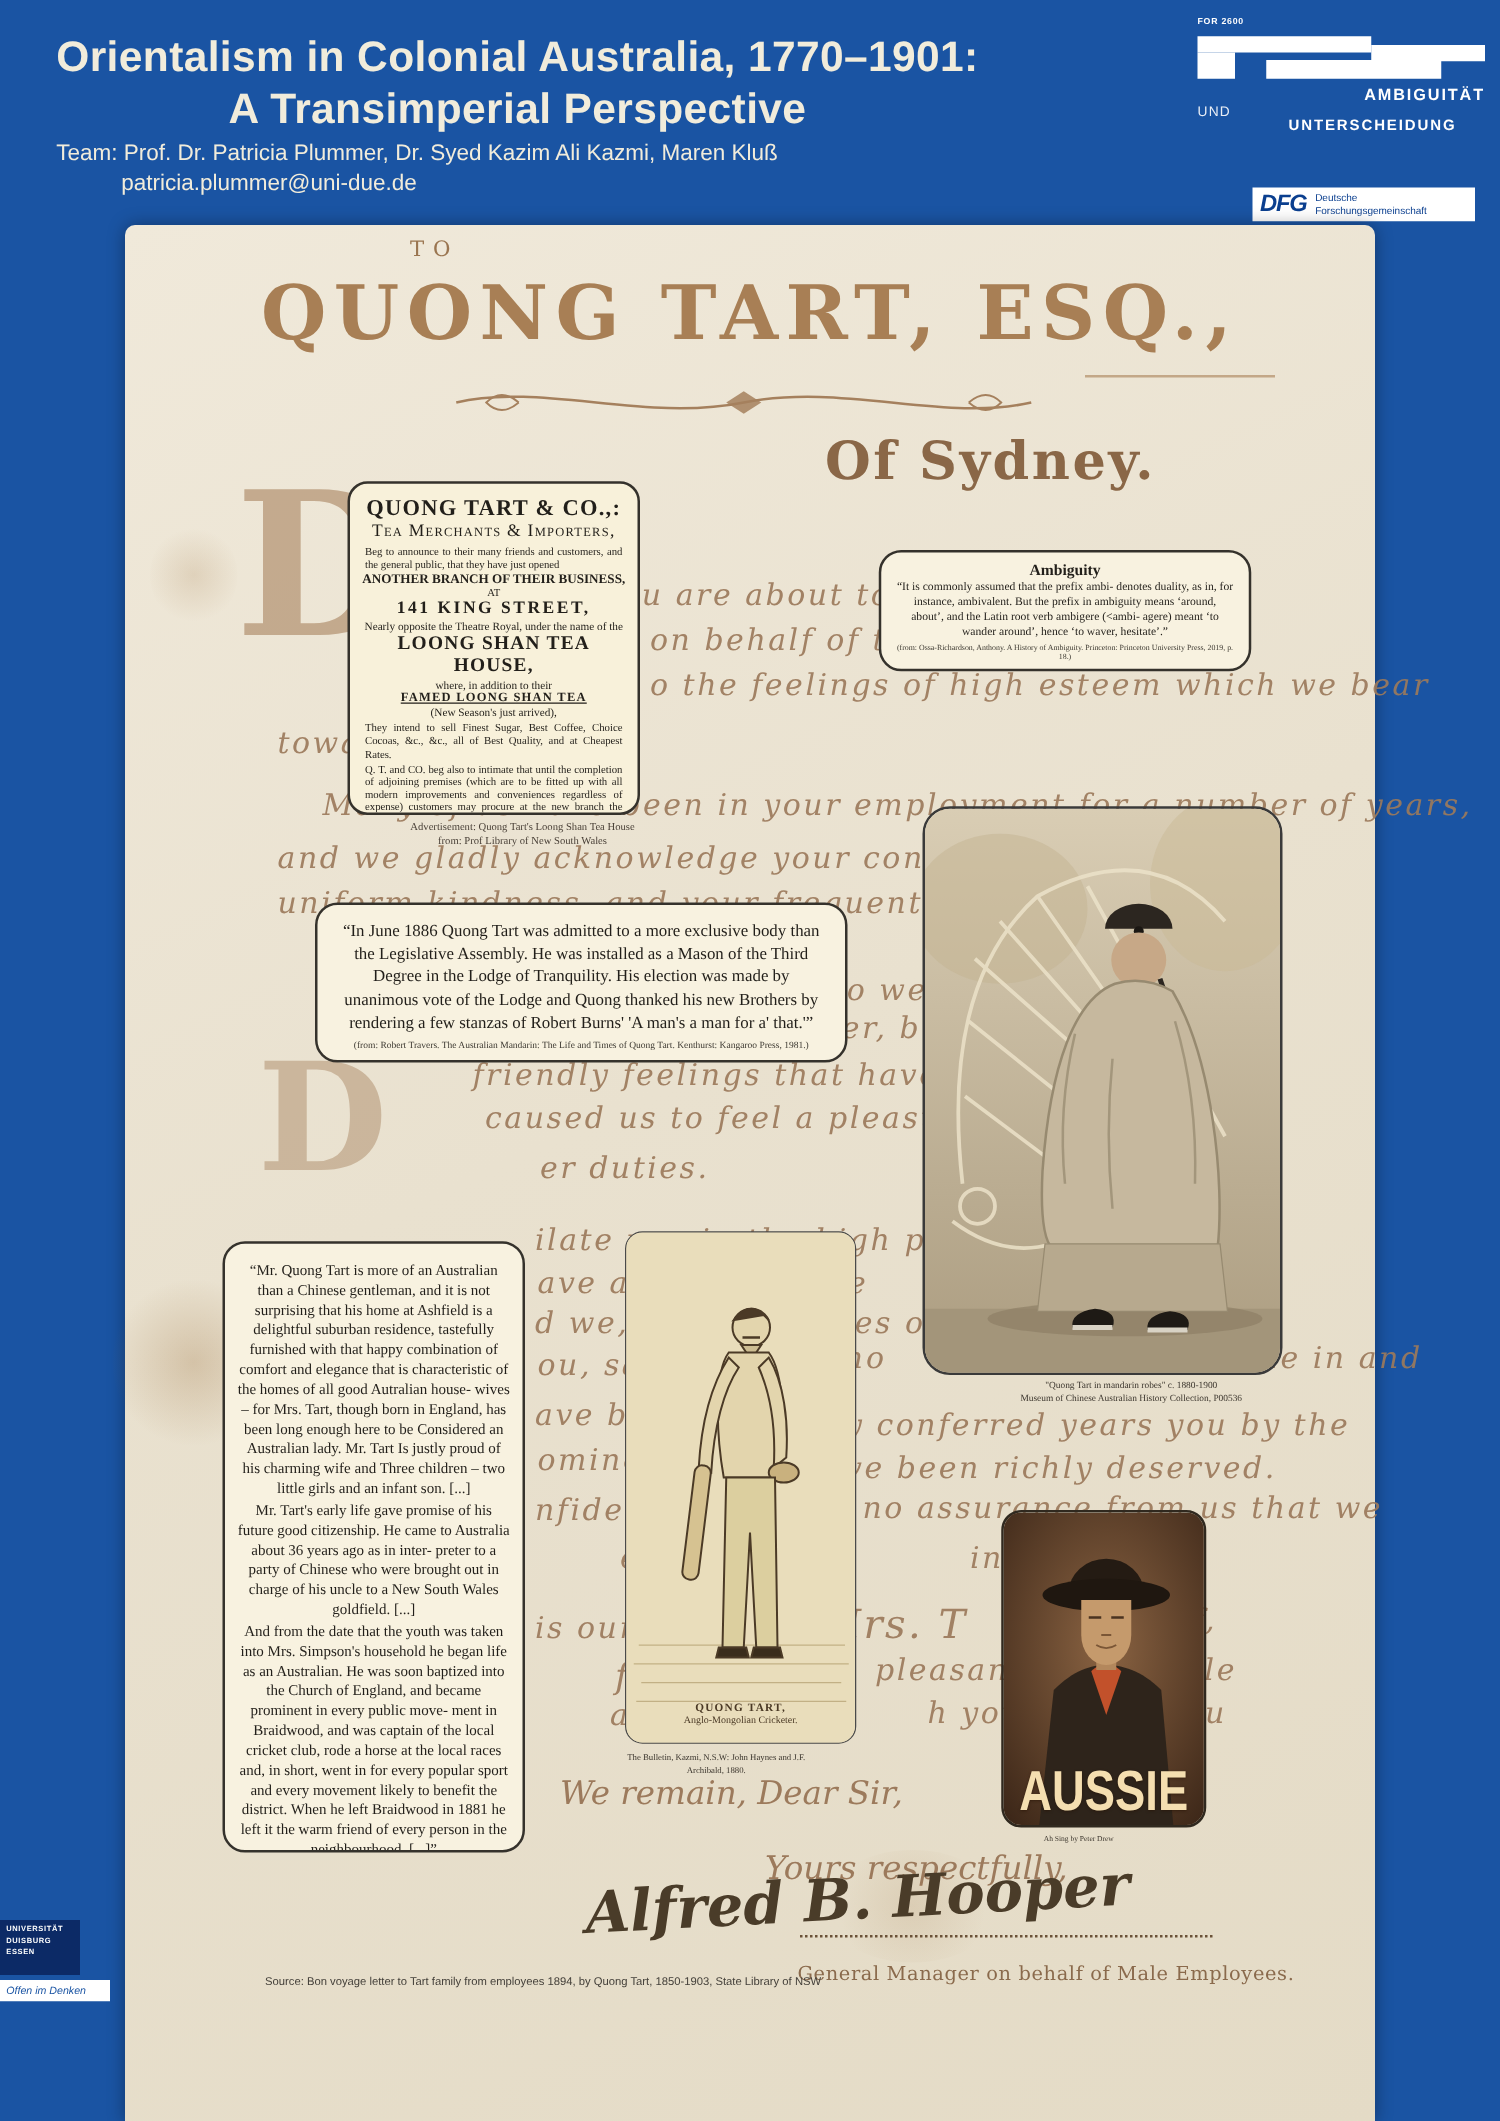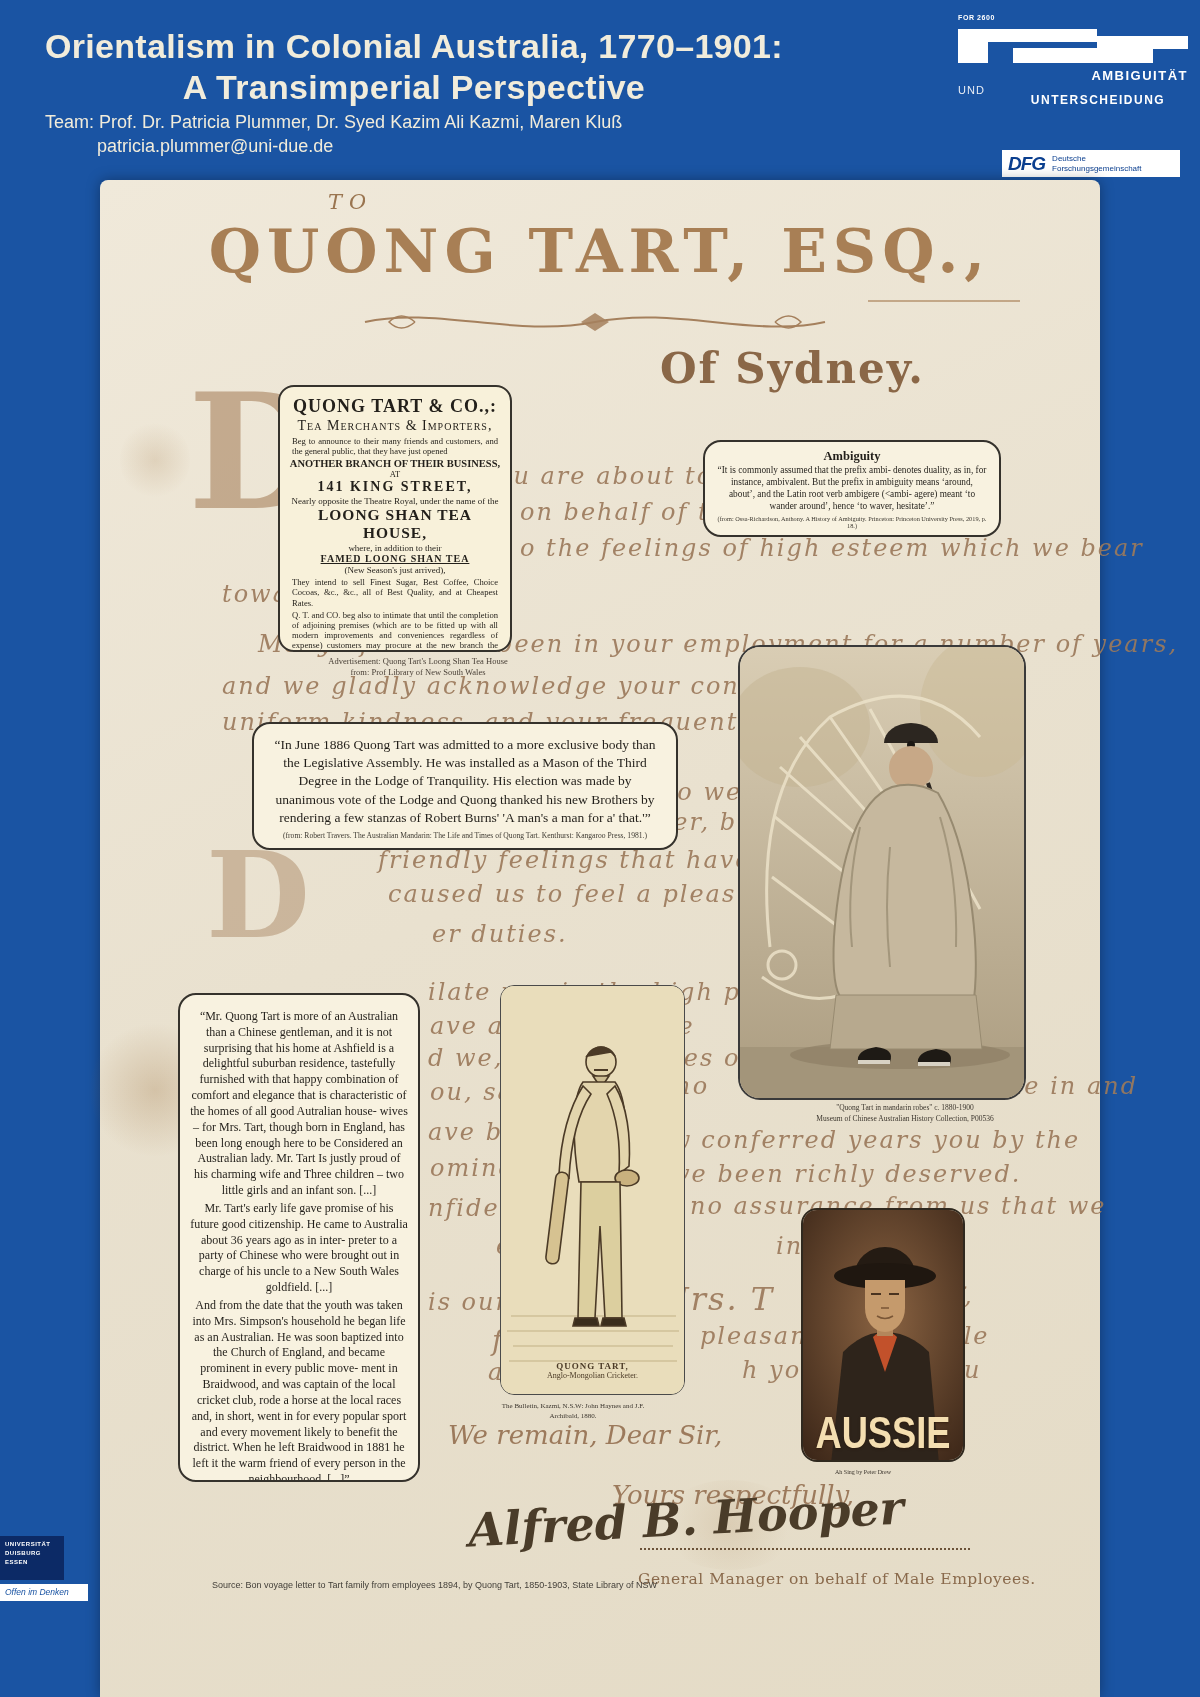--- a/index.html
+++ b/index.html
@@ -29,21 +29,21 @@
   .ude-white{position:absolute;left:0;top:1584px;width:88px;height:17px;background:#fff;
              color:#1a54a3;font-style:italic;font-size:8.5px;line-height:17px;padding-left:5px;box-sizing:border-box;}
   
   .paper{position:absolute;left:100px;top:180px;width:1000px;height:1517px;
          background:linear-gradient(155deg,#f0e9da 0%,#e9e1cf 45%,#e4dbc6 100%);
          border-radius:8px 8px 0 0;box-shadow:0 0 14px rgba(0,0,0,.35);}
   .stain{position:absolute;border-radius:50%;pointer-events:none;}
   .script-line{position:absolute;font-family:"DejaVu Serif",serif;font-style:italic;
                color:#9c7a5c;font-size:24px;letter-spacing:2px;white-space:nowrap;opacity:.92;z-index:1;}
   .to-label{position:absolute;left:228px;top:10px;font-family:"DejaVu Serif",serif;
-            font-size:21px;letter-spacing:7px;color:#9a7550;font-style:italic;}
+            font-size:17px;letter-spacing:7px;color:#9a7550;}
   .headline{position:absolute;left:0;top:36px;width:100%;text-align:center;
             font-family:"DejaVu Serif",serif;font-weight:bold;font-size:60px;
             letter-spacing:6px;color:#a87f55;}
   .esq-line{position:absolute;left:768px;top:120px;width:152px;height:2px;background:#a87f55;opacity:.6;}
   .flourish{position:absolute;left:255px;top:124px;z-index:0;}
   .of-sydney{position:absolute;left:560px;top:164px;font-family:"DejaVu Serif",serif;
              font-weight:bold;font-size:42px;letter-spacing:2px;color:#8a6747;}
   .initial{position:absolute;font-family:"DejaVu Serif",serif;font-weight:bold;line-height:1;z-index:0;}
   .initial-1{left:88px;top:192px;font-size:160px;color:rgba(153,110,70,.5);}
   .initial-2{left:106px;top:655px;font-size:120px;color:rgba(153,110,70,.38);}

